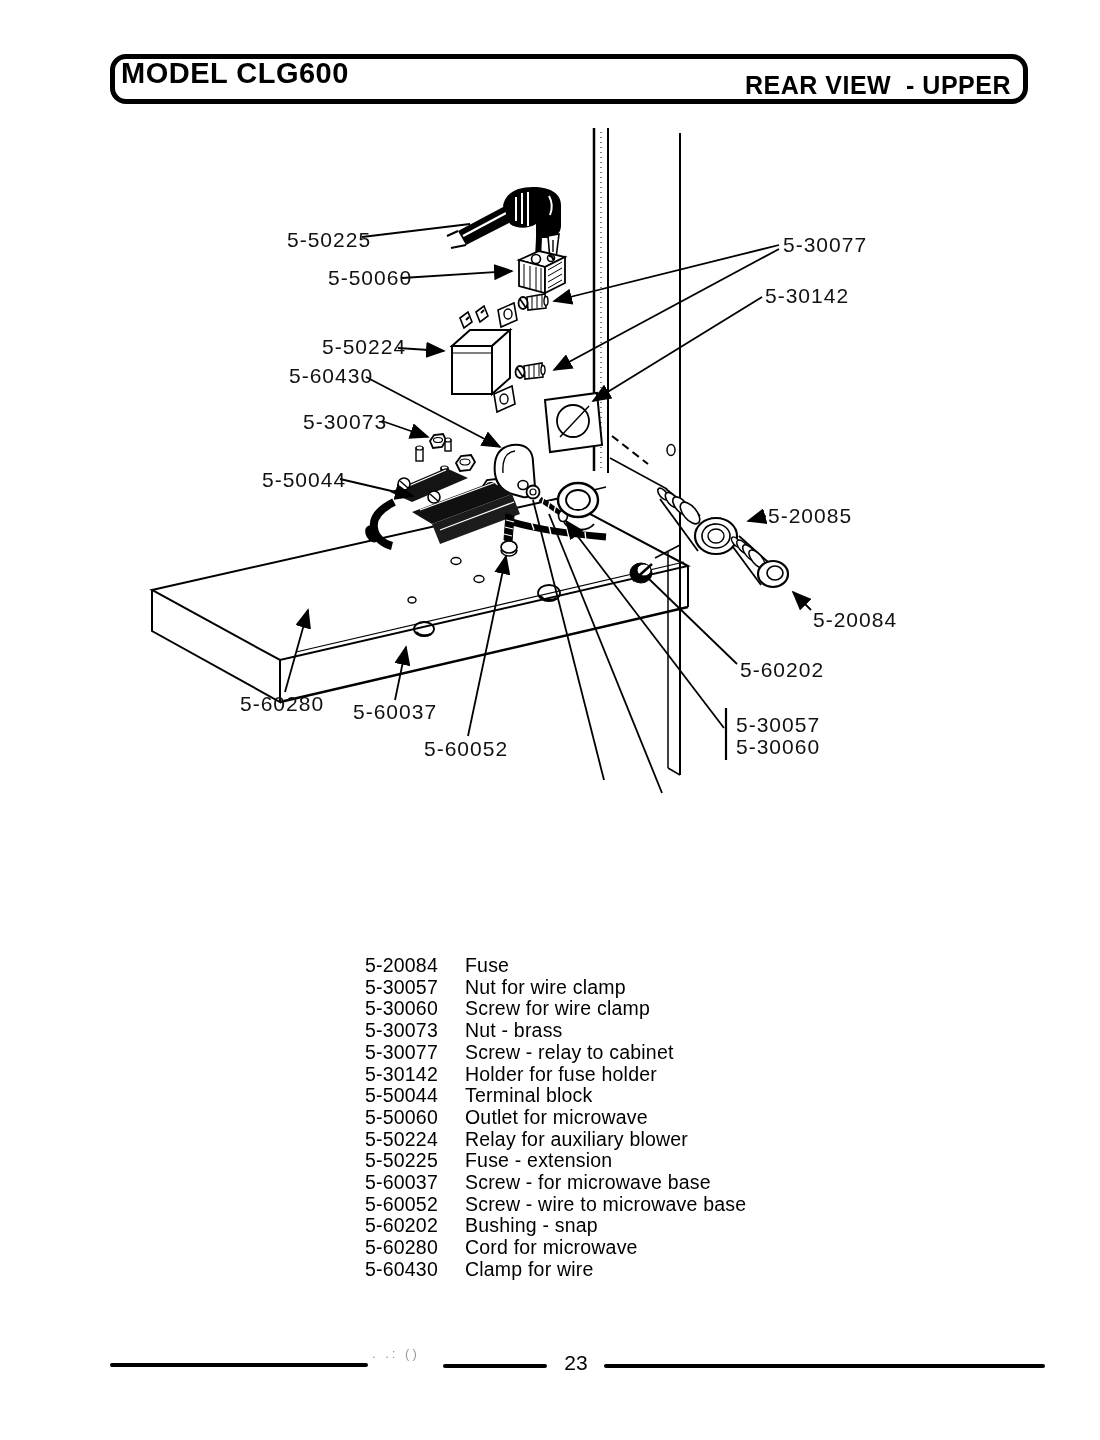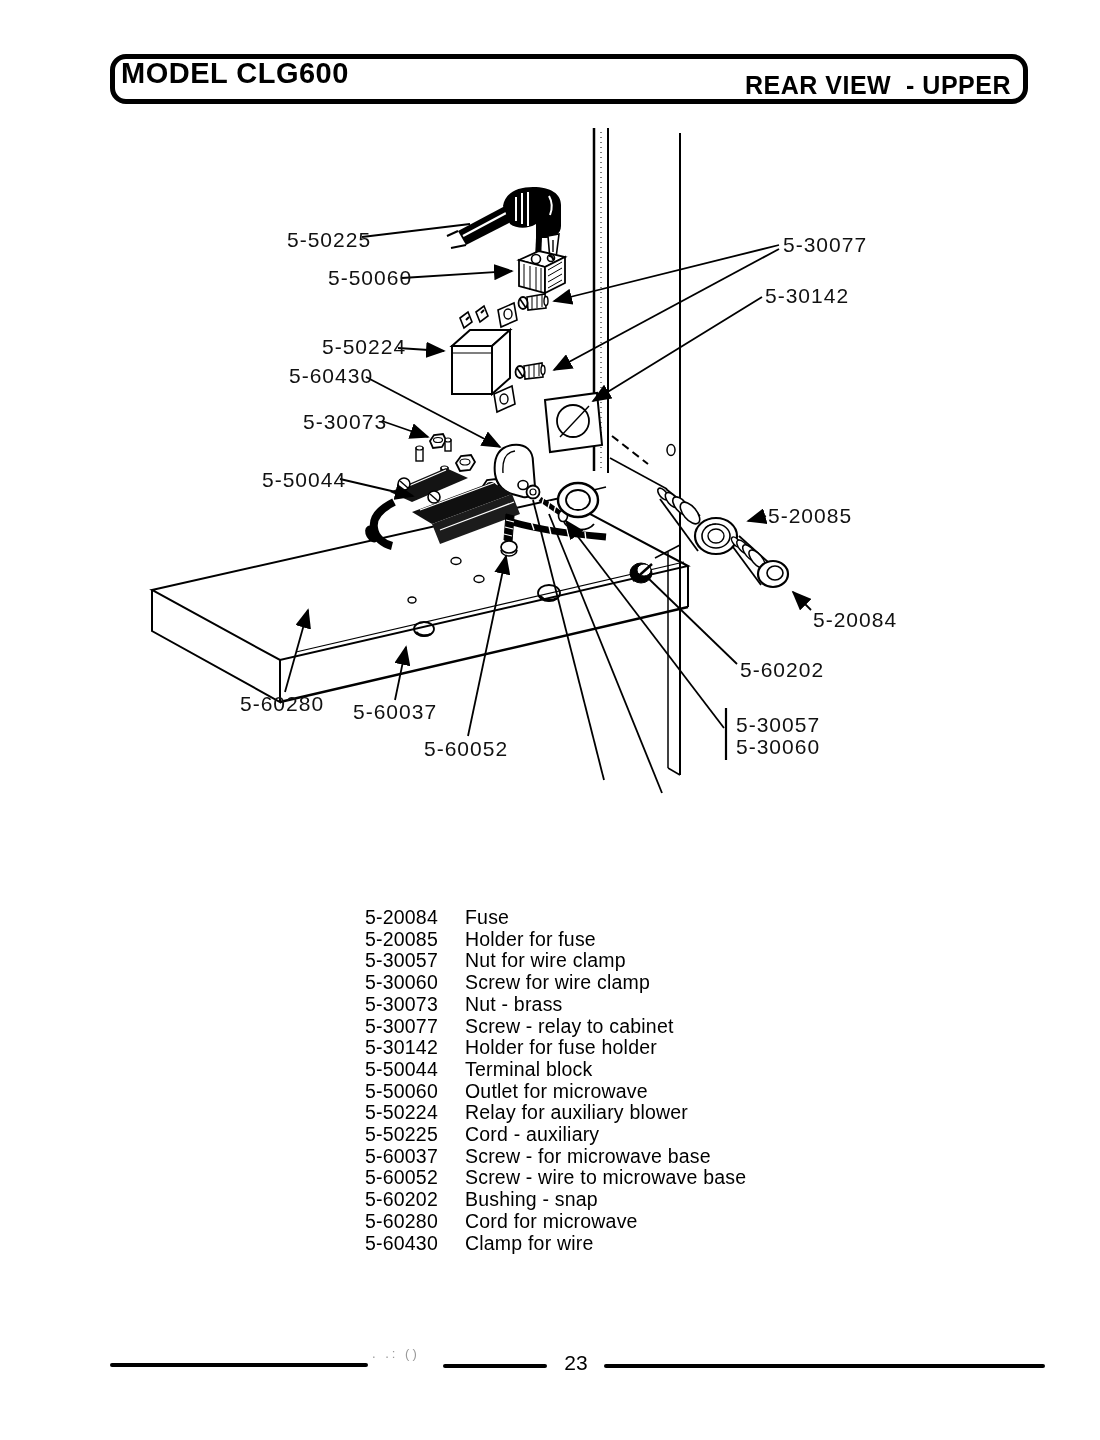--- a/index.html
+++ b/index.html
@@ -9,21 +9,21 @@
   .hdr{position:absolute;left:110px;top:54px;width:918px;height:50px;
        border:5px solid #000;border-radius:16px;box-sizing:border-box;
        display:flex;justify-content:space-between;align-items:center;
        padding:0 12px 12px 6px;background:#fff;}
   .hdr .model{font-weight:bold;font-size:29px;letter-spacing:0.5px;white-space:pre;}
   .hdr .view{font-weight:bold;font-size:25px;letter-spacing:0.5px;white-space:pre;margin-top:24px;}
   
   svg.diag{position:absolute;left:0;top:0;width:1100px;height:1440px;}
   svg.diag text{font-family:"Liberation Sans",sans-serif;font-size:21px;fill:#111;letter-spacing:1px;}
   
-  .plist{position:absolute;left:365px;top:907px;font-size:19.5px;line-height:21.7px;letter-spacing:0.2px;}
+  .plist{position:absolute;left:365px;top:955px;font-size:19.5px;line-height:21.7px;letter-spacing:0.2px;}
   .plist .row{white-space:nowrap;}
   .plist .pn{display:inline-block;width:100px;}
   
   .fseg{position:absolute;height:4px;background:#000;border-radius:2px;}
   .smudge{position:absolute;left:372px;top:1346px;font-size:13px;color:#9a9a9a;letter-spacing:3px;}
   .pageno{position:absolute;left:552px;top:1351px;width:48px;text-align:center;
           font-weight:normal;font-size:21px;}
 </style>
 </head>
 <body>
@@ -261,30 +261,29 @@
       <text x="736" y="732">5-30057</text>
       <text x="736" y="754">5-30060</text>
       <text x="240" y="711">5-60280</text>
       <text x="353" y="719">5-60037</text>
       <text x="424" y="756">5-60052</text>
     </g>
   </svg>
 
   <div class="plist">
     <div class="row"><span class="pn">5-20084</span><span>Fuse</span></div>
-    <div class="row"><span class="pn">5-20085</span><span>Holder for fuse</span></div>
     <div class="row"><span class="pn">5-30057</span><span>Nut for wire clamp</span></div>
     <div class="row"><span class="pn">5-30060</span><span>Screw for wire clamp</span></div>
     <div class="row"><span class="pn">5-30073</span><span>Nut - brass</span></div>
     <div class="row"><span class="pn">5-30077</span><span>Screw - relay to cabinet</span></div>
     <div class="row"><span class="pn">5-30142</span><span>Holder for fuse holder</span></div>
     <div class="row"><span class="pn">5-50044</span><span>Terminal block</span></div>
     <div class="row"><span class="pn">5-50060</span><span>Outlet for microwave</span></div>
     <div class="row"><span class="pn">5-50224</span><span>Relay for auxiliary blower</span></div>
-    <div class="row"><span class="pn">5-50225</span><span>Cord - auxiliary</span></div>
+    <div class="row"><span class="pn">5-50225</span><span>Fuse - extension</span></div>
     <div class="row"><span class="pn">5-60037</span><span>Screw - for microwave base</span></div>
     <div class="row"><span class="pn">5-60052</span><span>Screw - wire to microwave base</span></div>
     <div class="row"><span class="pn">5-60202</span><span>Bushing - snap</span></div>
     <div class="row"><span class="pn">5-60280</span><span>Cord for microwave</span></div>
     <div class="row"><span class="pn">5-60430</span><span>Clamp for wire</span></div>
   </div>
 
   <div>
     <div class="fseg" style="left:110px;top:1363px;width:258px;"></div>
     <span class="smudge">. .:  ()</span>

